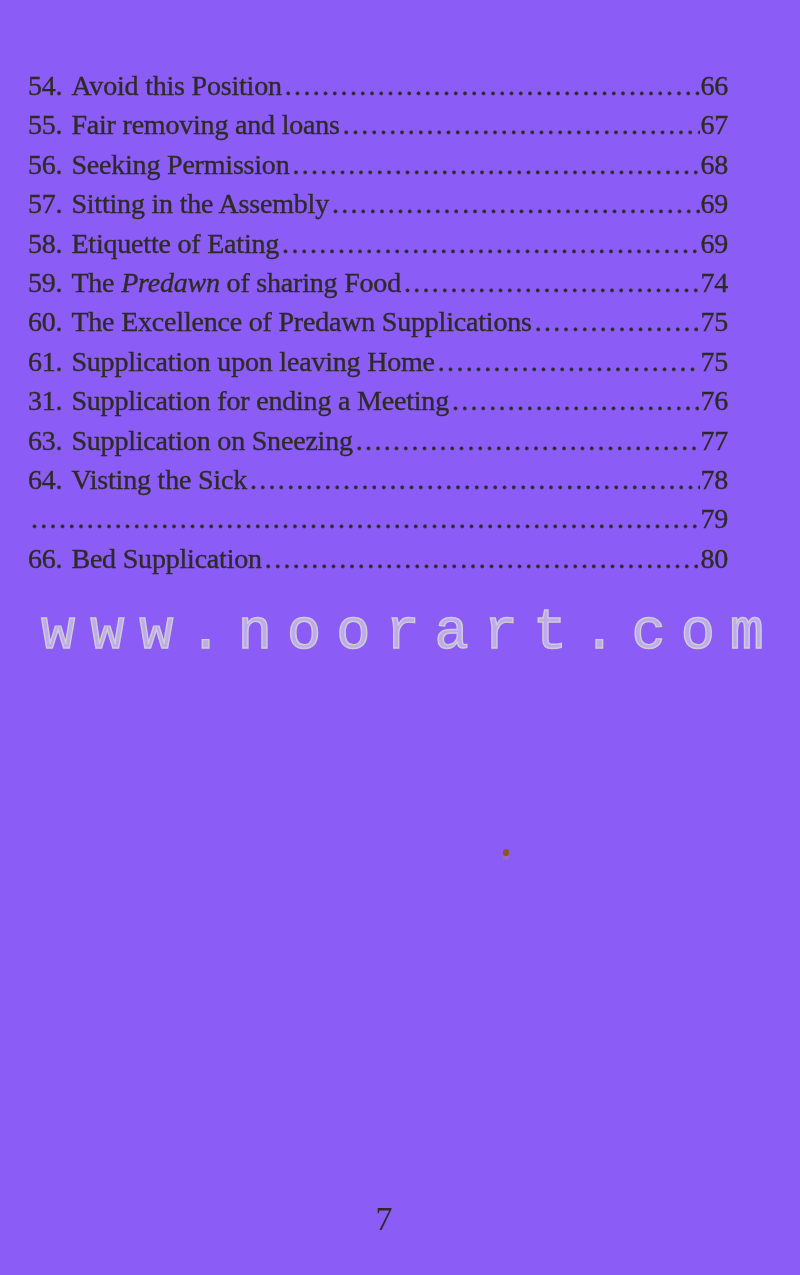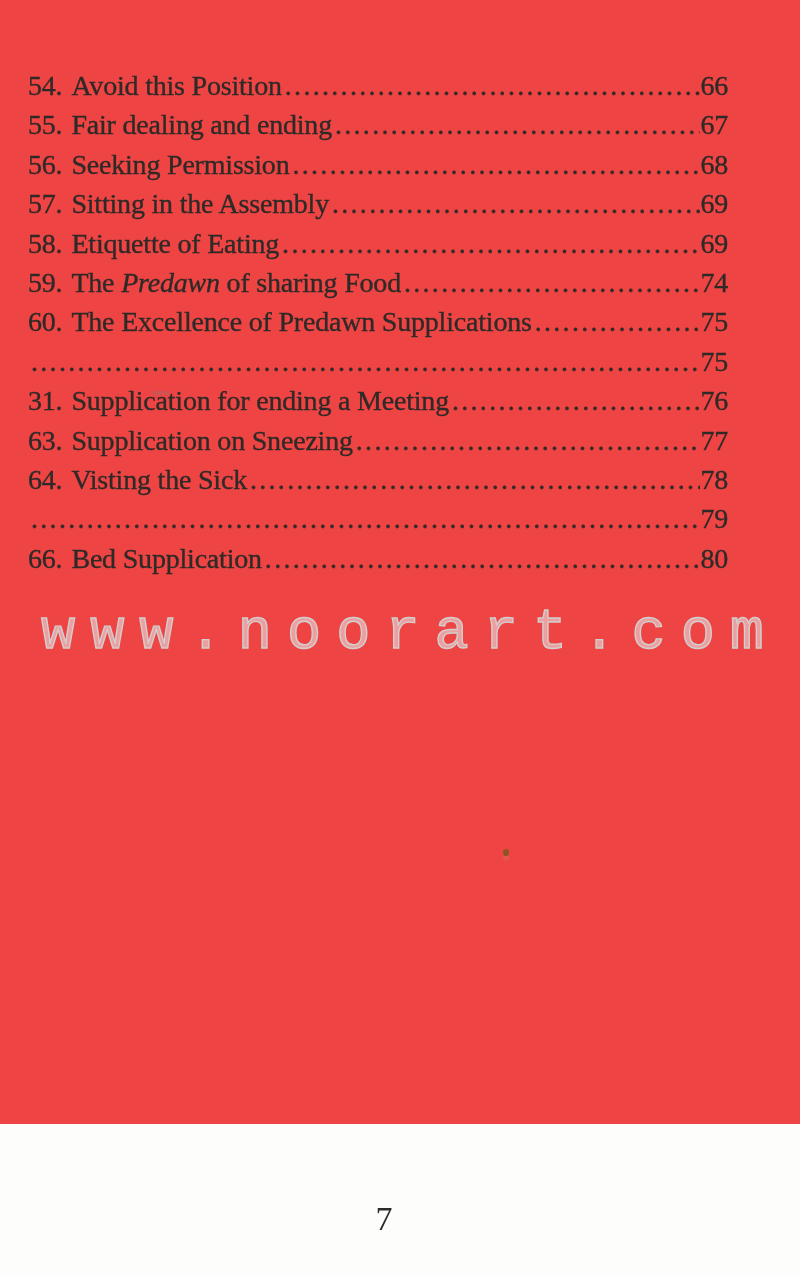--- a/index.html
+++ b/index.html
@@ -7,22 +7,22 @@
     padding: 0;
     width: 800px;
     height: 1275px;
     overflow: hidden;
     background: #fdfdfc;
     font-family: "Liberation Serif", serif;
   }
   .page {
     position: relative;
     width: 800px;
-    height: 1124px;
-    background: #ef4444;
+    height: 1275px;
+    background: #8b5cf6;
   }
   
   .toc {
     position: absolute;
     left: 28px;
     right: 72px;
     top: 70px;
   }
   .row {
     display: flex;
@@ -105,21 +105,21 @@
 
   <div class="toc" id="toc">
 
       <div class="row">
         <span class="txt"><span class="num">54.</span><span class="pre">Avoid this Position</span><span class="it"></span><span class="post"></span></span>
         <span class="leader"></span>
         <span class="pg">66</span>
       </div>
 
       <div class="row">
-        <span class="txt"><span class="num">55.</span><span class="pre">Fair dealing and ending</span><span class="it"></span><span class="post"></span></span>
+        <span class="txt"><span class="num">55.</span><span class="pre">Fair removing and loans</span><span class="it"></span><span class="post"></span></span>
         <span class="leader"></span>
         <span class="pg">67</span>
       </div>
 
       <div class="row">
         <span class="txt"><span class="num">56.</span><span class="pre">Seeking Permission</span><span class="it"></span><span class="post"></span></span>
         <span class="leader"></span>
         <span class="pg">68</span>
       </div>
 
@@ -141,20 +141,21 @@
         <span class="pg">74</span>
       </div>
 
       <div class="row">
         <span class="txt"><span class="num">60.</span><span class="pre">The Excellence of Predawn Supplications</span><span class="it"></span><span class="post"></span></span>
         <span class="leader"></span>
         <span class="pg">75</span>
       </div>
 
       <div class="row">
+        <span class="txt"><span class="num">61.</span><span class="pre">Supplication upon leaving Home</span><span class="it"></span><span class="post"></span></span>
         <span class="leader"></span>
         <span class="pg">75</span>
       </div>
 
       <div class="row">
         <span class="txt"><span class="num">31.</span><span class="pre">Supplication for ending a Meeting</span><span class="it"></span><span class="post"></span></span>
         <span class="leader"></span>
         <span class="pg">76</span>
       </div>
 

